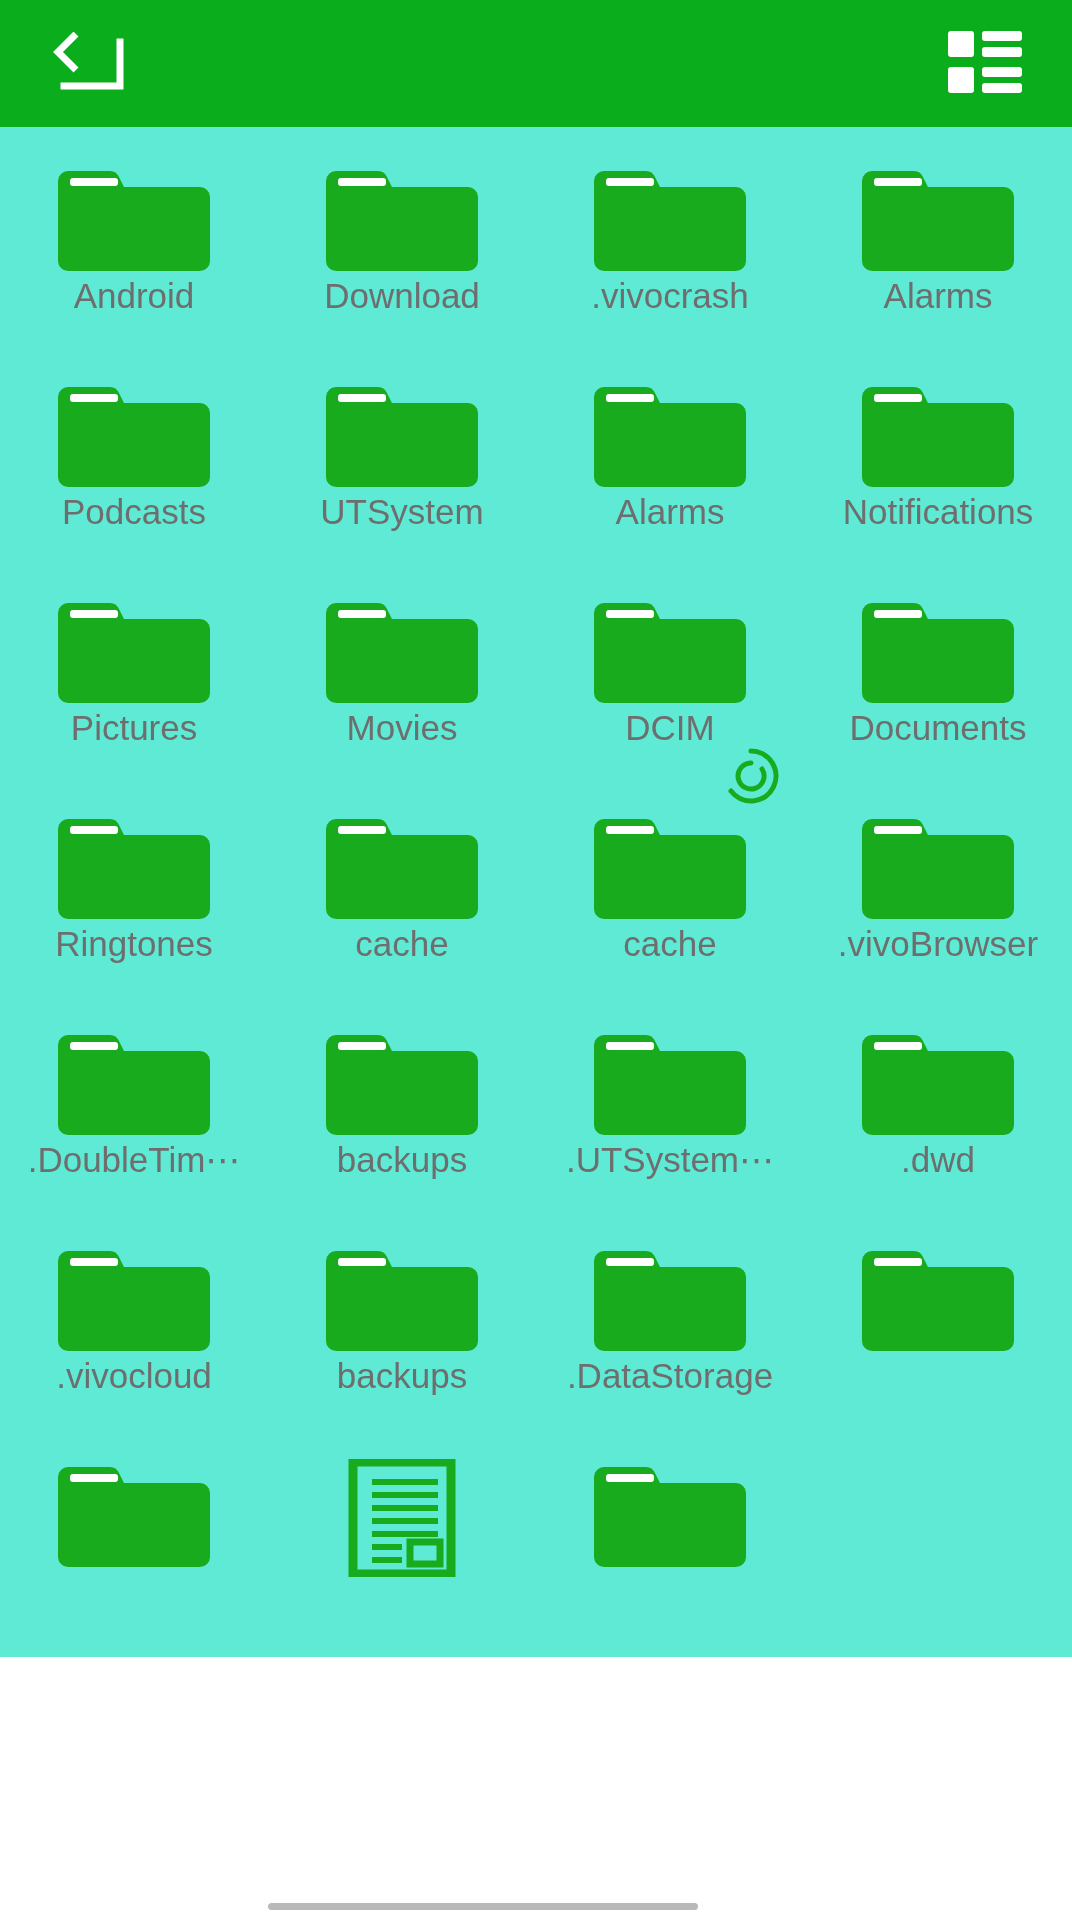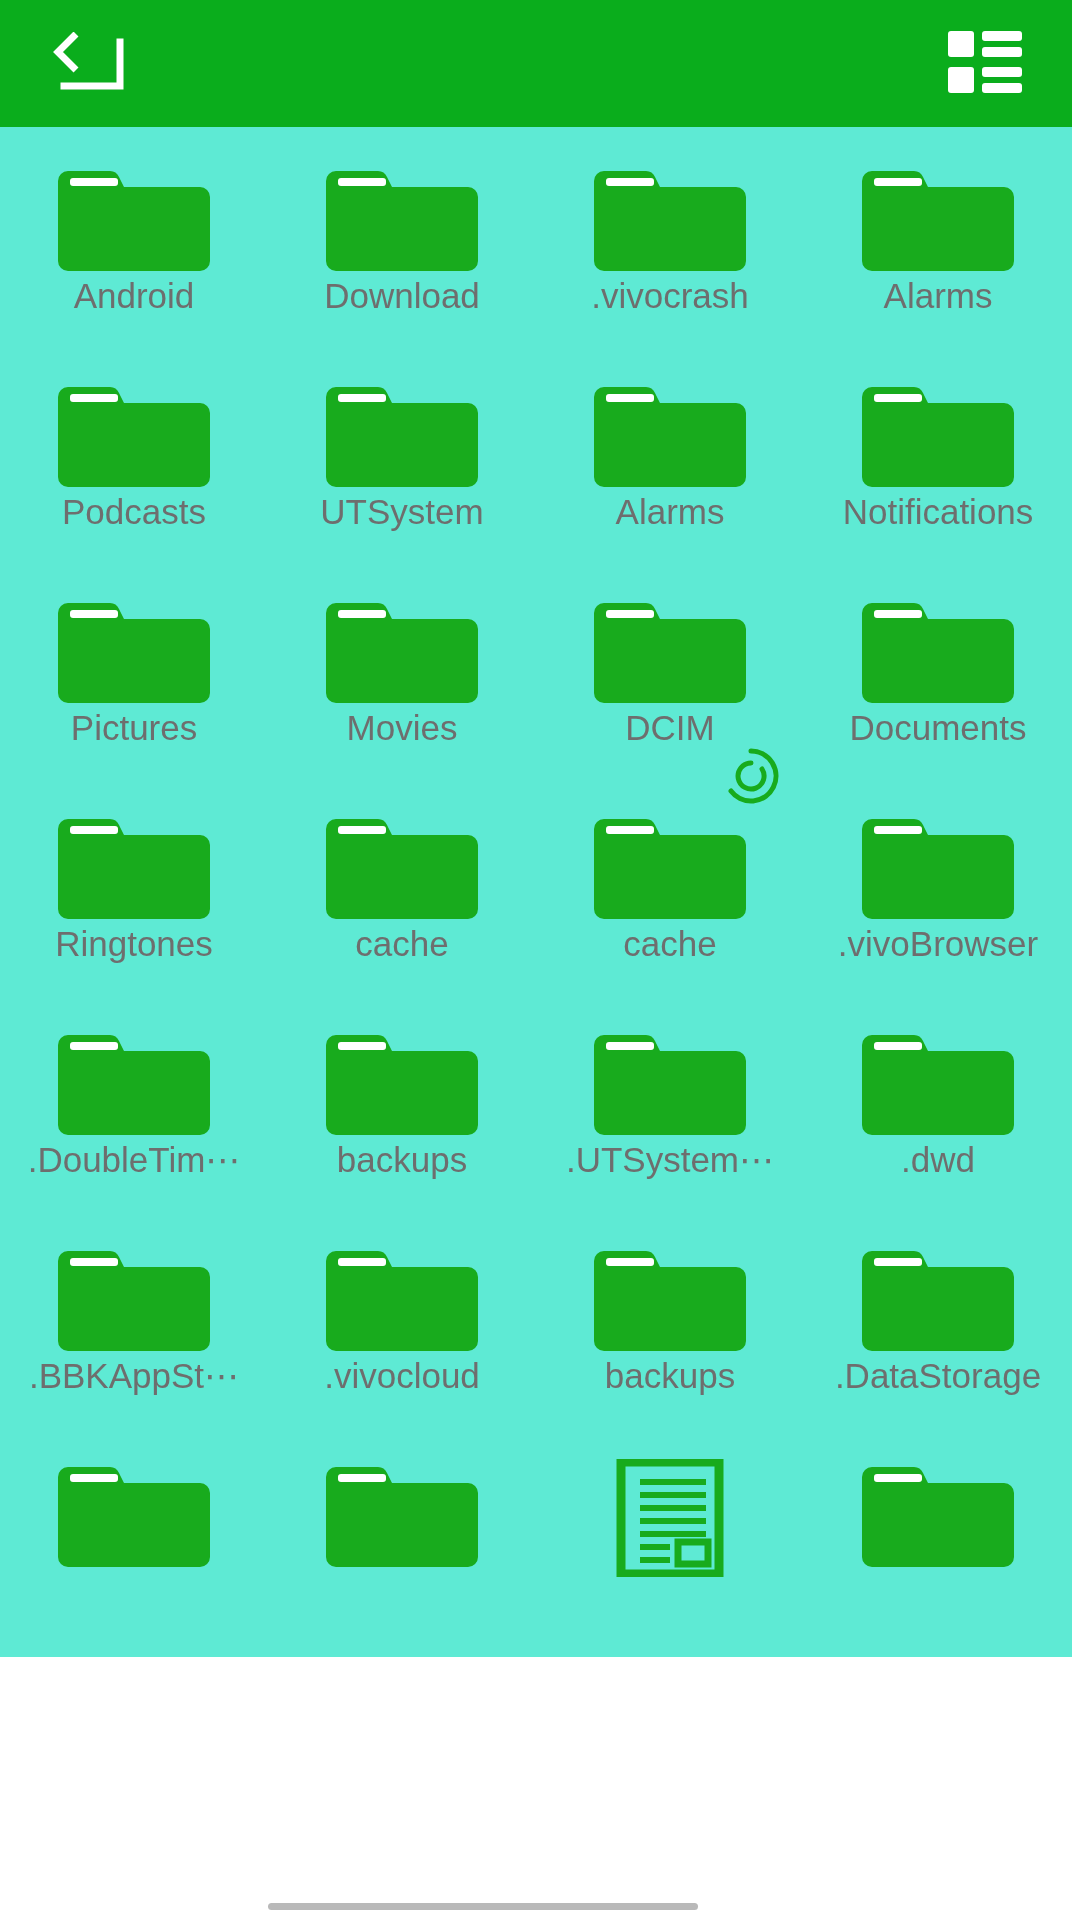--- a/index.html
+++ b/index.html
@@ -346,30 +346,20 @@
       <div class="cell-label">.dwd</div>
     </div>
     <div class="cell">
       <div class="icon-wrap">
   <svg class="folder-svg" viewBox="0 0 152 108" xmlns="http://www.w3.org/2000/svg">
     <path d="M10 8 h42 a10 10 0 0 1 9 6 l5 10 h76 a10 10 0 0 1 10 10 v64
              a10 10 0 0 1 -10 10 H10 A10 10 0 0 1 0 98 V18 A10 10 0 0 1 10 8 Z" fill="#18ab1d"></path>
     <rect x="12" y="15" width="48" height="8" rx="3" fill="#ffffff"></rect>
   </svg>
 </div>
-      <div class="cell-label">.BBKAppSt⋯</div>
-    </div>
-    <div class="cell">
-      <div class="icon-wrap">
-  <svg class="folder-svg" viewBox="0 0 152 108" xmlns="http://www.w3.org/2000/svg">
-    <path d="M10 8 h42 a10 10 0 0 1 9 6 l5 10 h76 a10 10 0 0 1 10 10 v64
-             a10 10 0 0 1 -10 10 H10 A10 10 0 0 1 0 98 V18 A10 10 0 0 1 10 8 Z" fill="#18ab1d"></path>
-    <rect x="12" y="15" width="48" height="8" rx="3" fill="#ffffff"></rect>
-  </svg>
-</div>
       <div class="cell-label">.vivocloud</div>
     </div>
     <div class="cell">
       <div class="icon-wrap">
   <svg class="folder-svg" viewBox="0 0 152 108" xmlns="http://www.w3.org/2000/svg">
     <path d="M10 8 h42 a10 10 0 0 1 9 6 l5 10 h76 a10 10 0 0 1 10 10 v64
              a10 10 0 0 1 -10 10 H10 A10 10 0 0 1 0 98 V18 A10 10 0 0 1 10 8 Z" fill="#18ab1d"></path>
     <rect x="12" y="15" width="48" height="8" rx="3" fill="#ffffff"></rect>
   </svg>
 </div>

